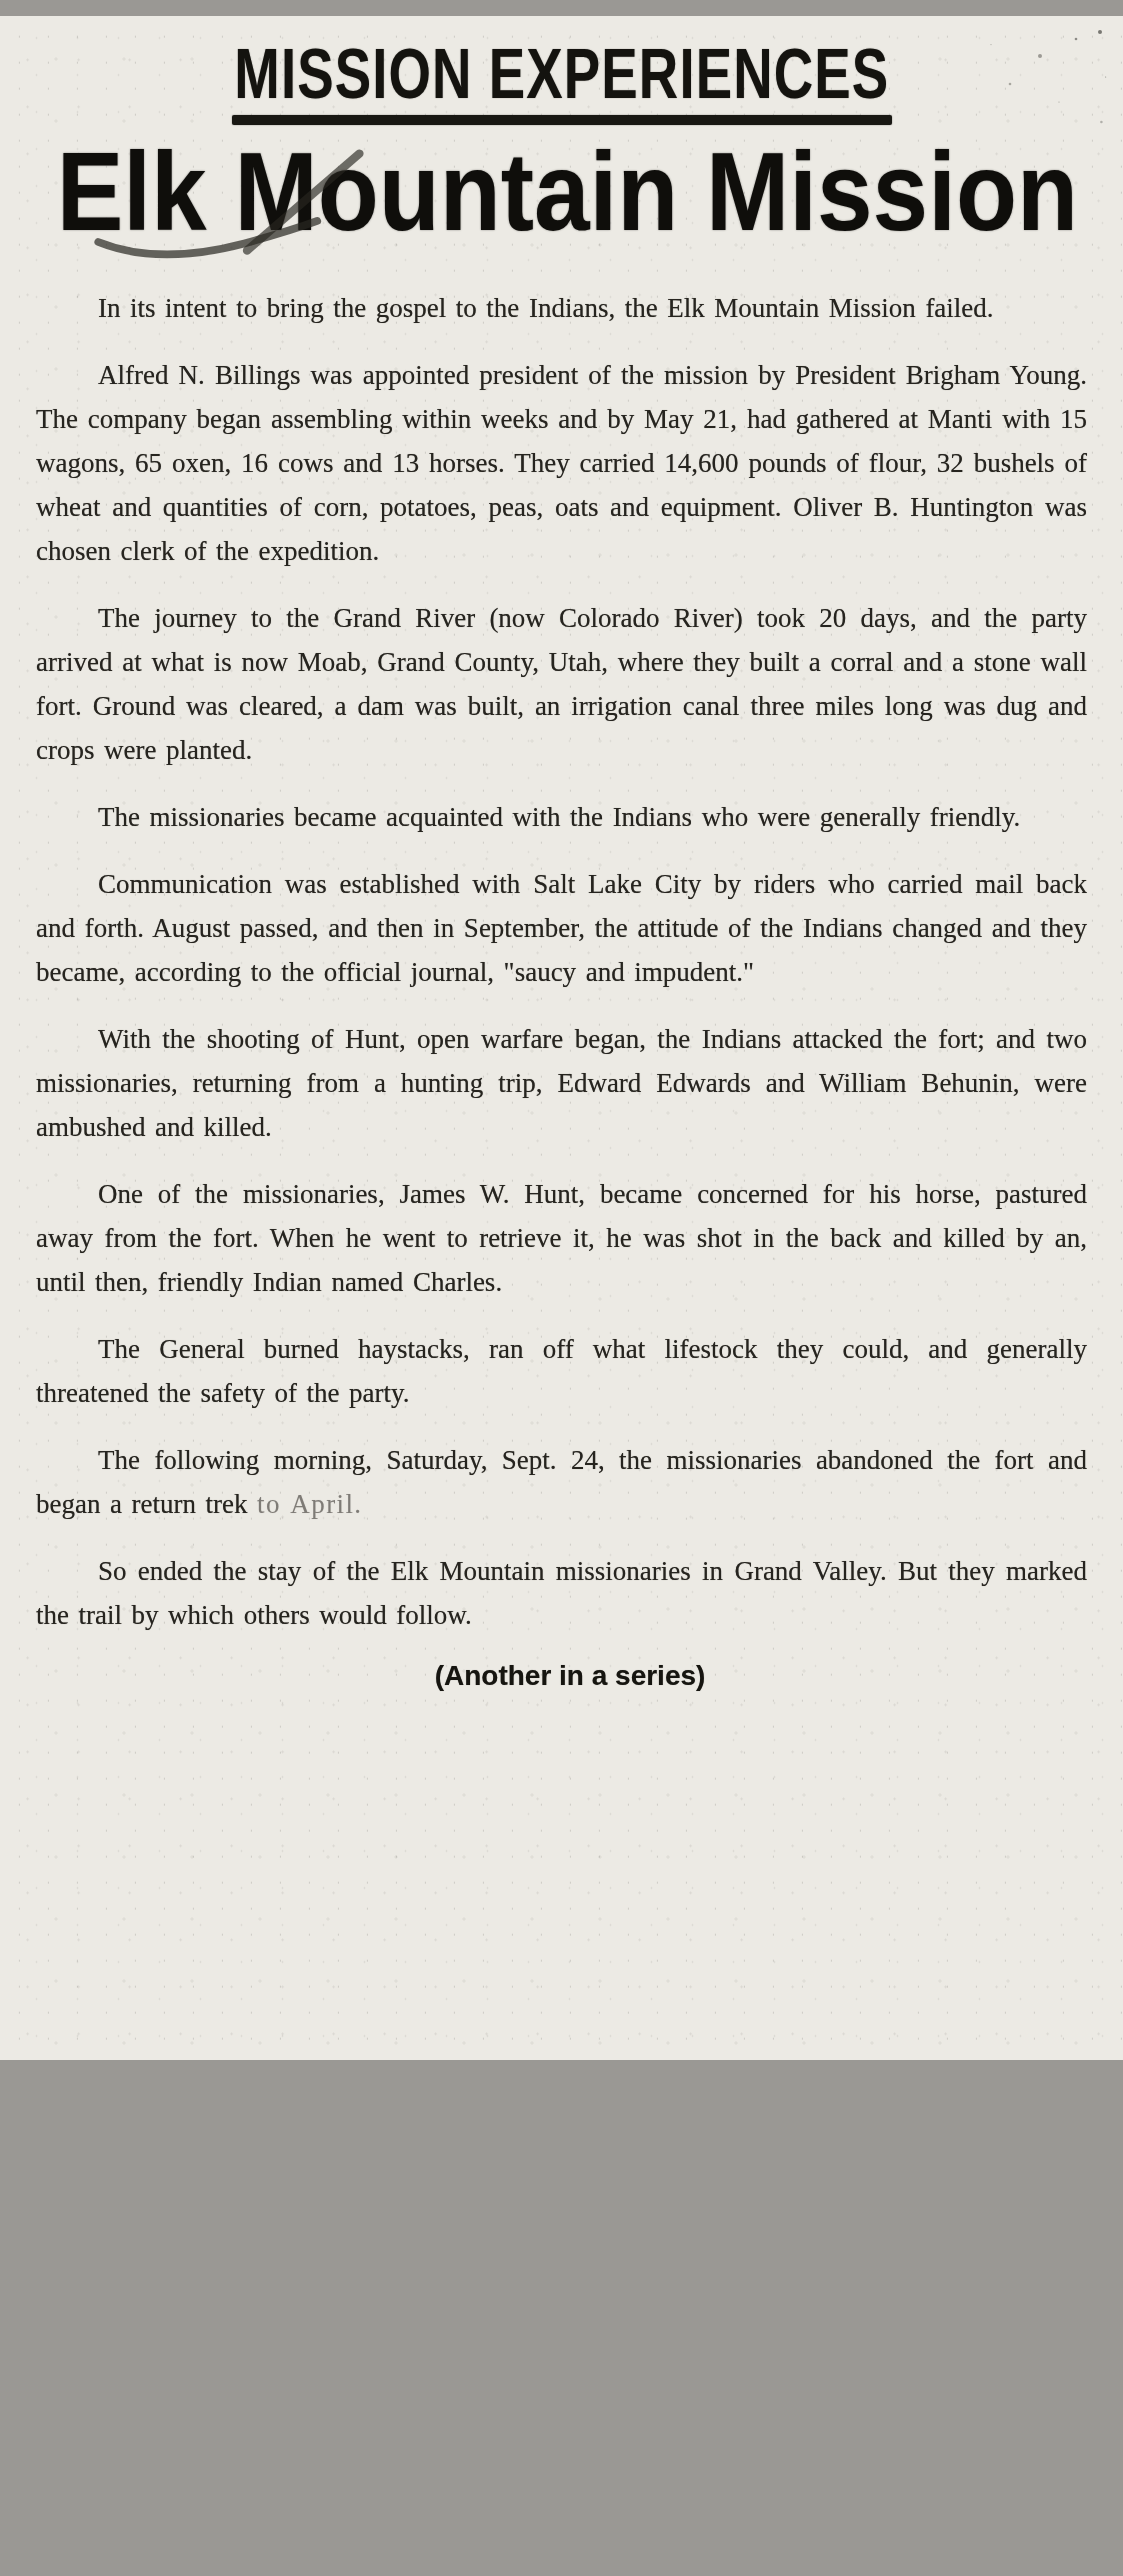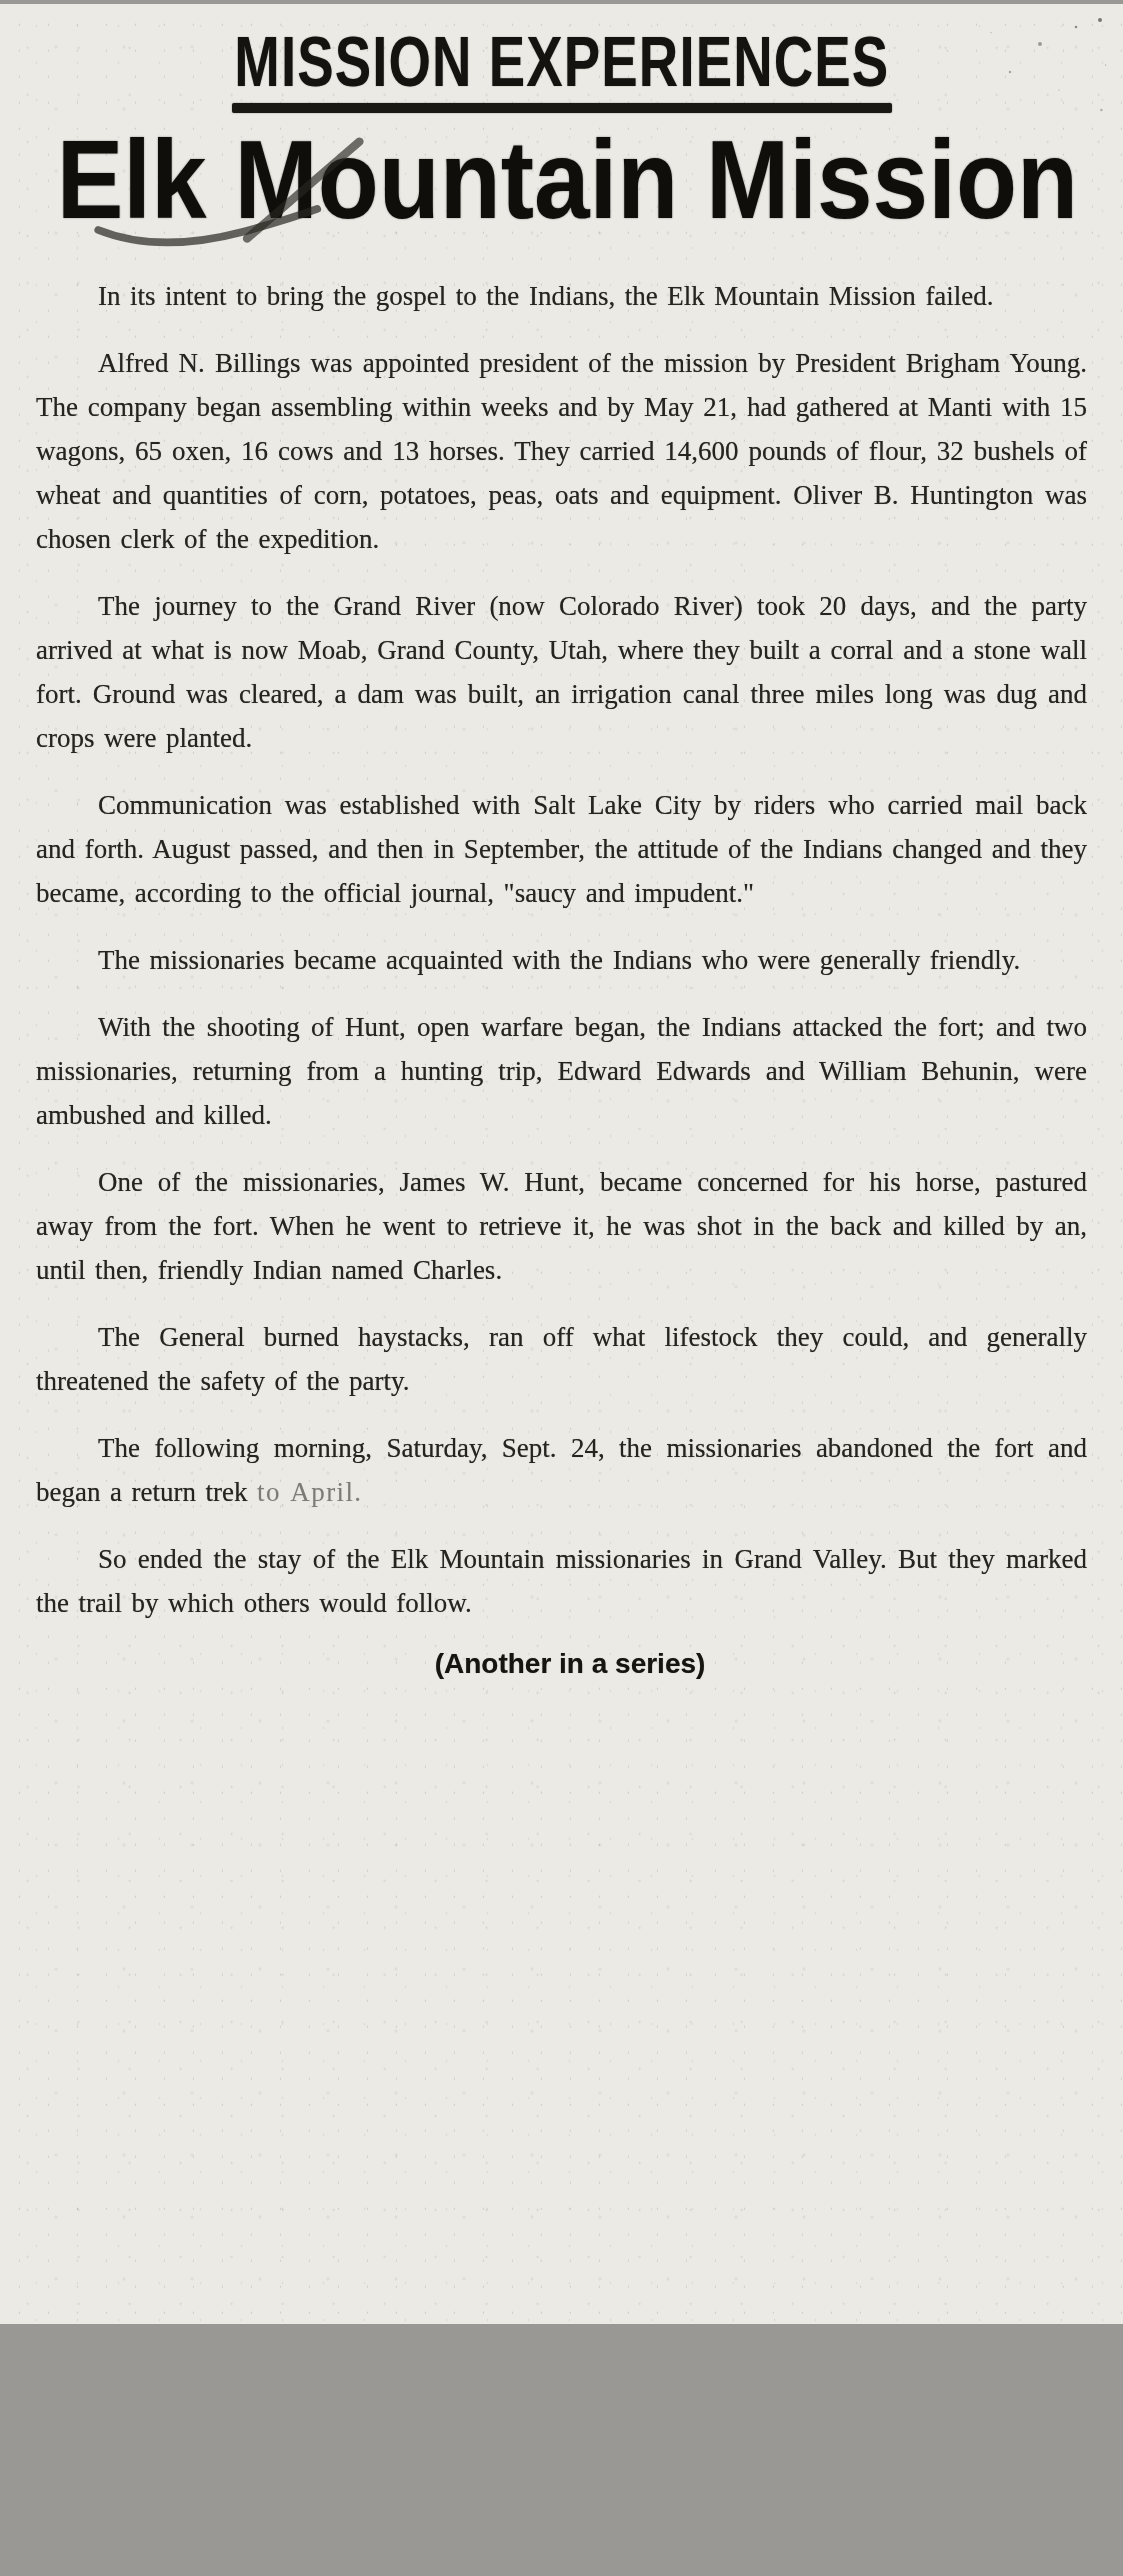--- a/index.html
+++ b/index.html
@@ -1,21 +1,21 @@
 <!DOCTYPE html>
 <html style="font-size:11.2px"><head>
 <meta charset="utf-8">
 <style>
   html, body { margin: 0; padding: 0; background: #9a9894; }
 
   .page {
     position: relative;
     width: 1123px;
-    height: 2320px;
-    margin: 4px auto;
+    height: 2044px;
+    margin: 16px auto;
     overflow: hidden;
     background-color: #eceae4;
     background-image:
       radial-gradient(circle, rgba(45,42,36,.16) 0 0.8px, transparent 1.1px),
       radial-gradient(circle, rgba(45,42,36,.12) 0 0.7px,   transparent 1.1px),
       radial-gradient(circle, rgba(45,42,36,.10) 0 0.9px, transparent 1.3px),
       radial-gradient(circle, rgba(80,75,65,.08) 0 1.4px,   transparent 1.8px);
     background-size: 29px 26px, 41px 37px, 51px 47px, 68px 62px;
     background-position: 4.9px 7.7px, 16px 3.5px, 2.1px 20.4px, 22px 12px;
     font-family: "Liberation Serif", serif;
@@ -127,22 +127,22 @@
 
   <svg class="pen-stroke-overlay" width="1123" height="351" viewBox="0 0 1600 500">
     <path d="M140 322 C 205 348, 280 342, 348 324 C 400 310, 430 300, 452 292" fill="none" stroke="rgba(40,38,33,.7)" stroke-width="11" stroke-linecap="round"></path>
     <path d="M352 334 L 512 196" fill="none" stroke="rgba(40,38,33,.65)" stroke-width="12" stroke-linecap="round"></path>
   </svg>
 
   <div class="body-text">
     <p><span>In its intent to bring the gospel to the Indians, the Elk Mountain Mission failed.</span></p>
     <p><span>Alfred N. Billings was appointed president of the mission by President Brigham Young. The company began assembling within weeks and by May 21, had gathered at Manti with 15 wagons, 65 oxen, 16 cows and 13 horses. They carried 14,600 pounds of flour, 32 bushels of wheat and quantities of corn, potatoes, peas, oats and equipment. Oliver B. Huntington was chosen clerk of the expedition.</span></p>
     <p><span>The journey to the Grand River (now Colorado River) took 20 days, and the party arrived at what is now Moab, Grand County, Utah, where they built a corral and a stone wall fort. Ground was cleared, a dam was built, an irrigation canal three miles long was dug and crops were planted.</span></p>
+    <p><span>The missionaries became acquainted with the Indians who were generally friendly.</span></p>
     <p><span>Communication was established with Salt Lake City by riders who carried mail back and forth. August passed, and then in September, the attitude of the Indians changed and they became, according to the official journal, "saucy and impudent."</span></p>
-    <p><span>The missionaries became acquainted with the Indians who were generally friendly.</span></p>
     <p><span>With the shooting of Hunt, open warfare began, the Indians attacked the fort; and two missionaries, returning from a hunting trip, Edward Edwards and William Behunin, were ambushed and killed.</span></p>
     <p><span>One of the missionaries, James W. Hunt, became concerned for his horse, pastured away from the fort. When he went to retrieve it, he was shot in the back and killed by an, until then, friendly Indian named Charles.</span></p>
     <p><span>The General burned haystacks, ran off what lifestock they could, and generally threatened the safety of the party.</span></p>
     <p><span>The following morning, Saturday, Sept. 24, the missionaries abandoned the fort and began a return trek</span> <span class="faded-ink">to April.</span></p>
     <p><span>So ended the stay of the Elk Mountain missionaries in Grand Valley. But they marked the trail by which others would follow.</span></p>
   </div>
 
   <div class="series-note">(Another in a series)</div>
 
 </div>

